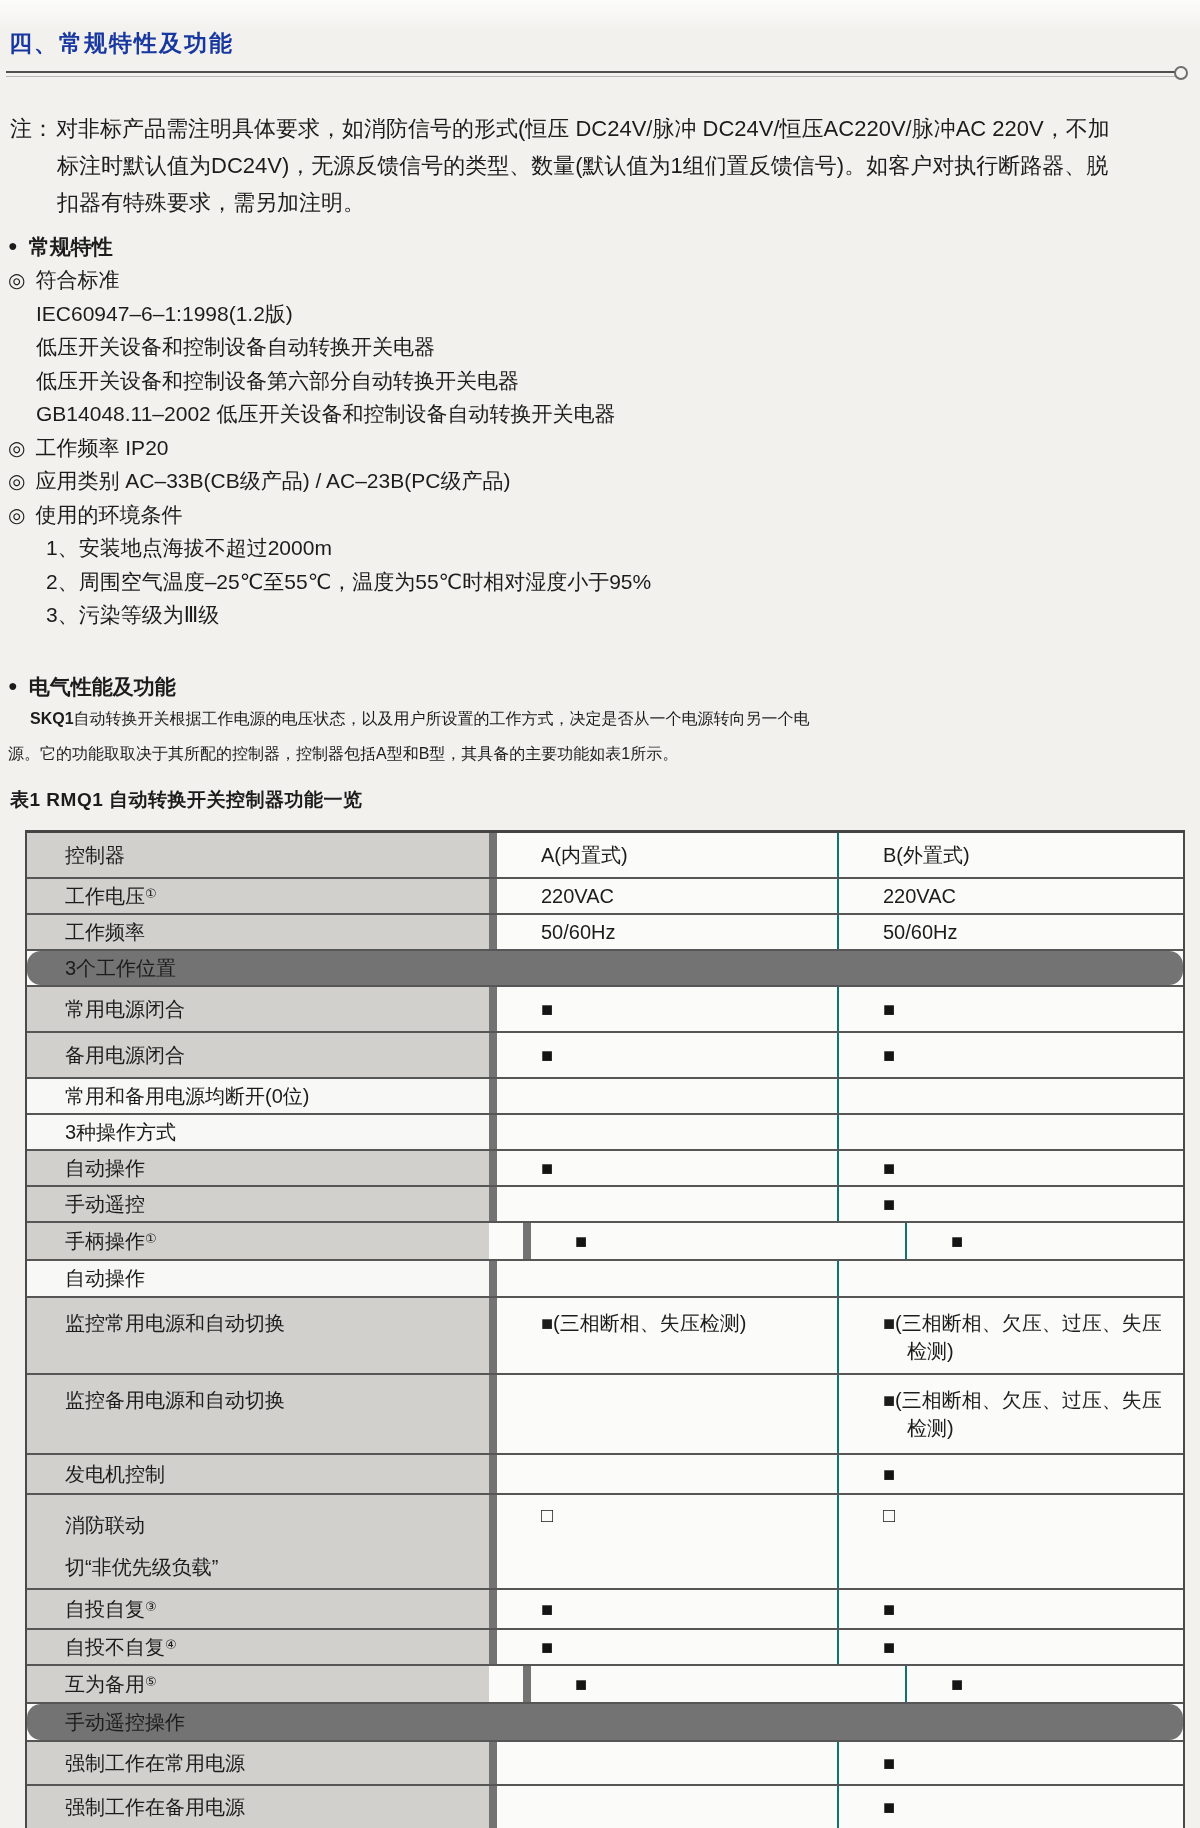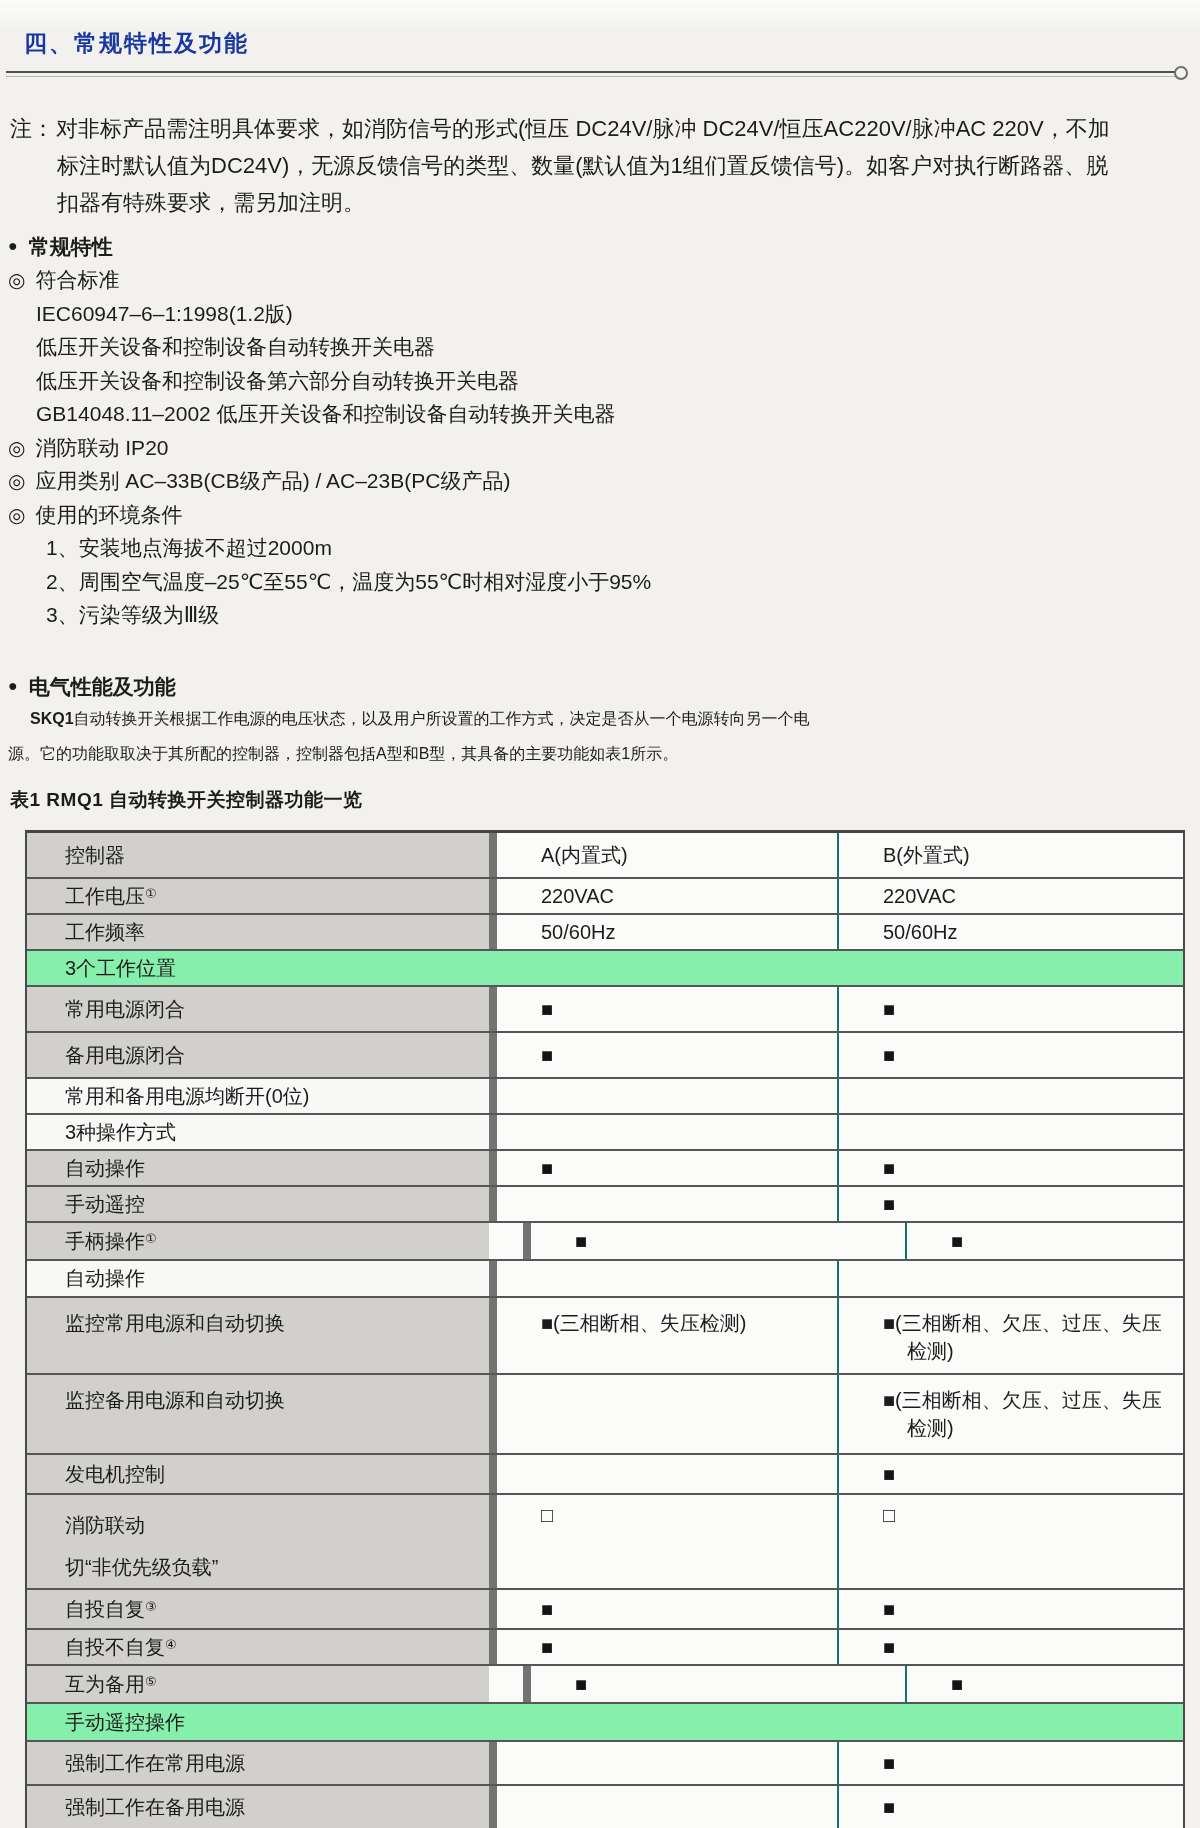--- a/index.html
+++ b/index.html
@@ -6,21 +6,21 @@
   body{
     width:1200px;height:1828px;
     background:#f2f1ee;
     font-family:"Liberation Sans","DejaVu Sans",sans-serif;
     color:#1c1c1c;
     position:relative;overflow:hidden;
   }
   .page{position:absolute;inset:0;background:linear-gradient(180deg,#fcfcfb 0px,#f2f1ee 30px);}
 
   .doc-title{
-    position:absolute;top:28px;left:24px;
+    position:absolute;top:28px;left:9px;
     font-size:23px;font-weight:bold;color:#1838a0;letter-spacing:2px;
   }
   .rule{
     position:absolute;top:71px;left:6px;right:18px;height:3px;
     border-top:2px solid #4f4f4f;border-bottom:1px solid #b8b8b5;
   }
   .rule-dot{
     position:absolute;right:-6px;top:-7px;width:10px;height:10px;
     border:2px solid #6e6e6e;border-radius:50%;background:#f4f3f0;display:block;
   }
@@ -53,21 +53,21 @@
     box-sizing:border-box;
   }
   .t-row{display:flex;align-items:stretch;border-bottom:2px solid #565656;}
   .t-row:last-child{border-bottom:none;}
   .c{display:flex;align-items:center;box-sizing:border-box;font-size:20px;}
   .c1{width:462px;padding-left:38px;padding-right:10px;}
   .c2{width:348px;border-left:8px solid #737373;padding-left:44px;padding-right:10px;}
   .c3{flex:1;border-left:2px solid #0f766e;padding-left:44px;padding-right:10px;}
   .gray .c1{background:#d1d0cd;}
   .wht  .c1{background:#f8f8f6;}
-  .span-row .c1{width:100%;background:#86efac;}
+  .span-row .c1{width:100%;background:#737373;border-radius:14px;}
   sup{font-size:13px;line-height:0;position:relative;top:-2px;}
 
   .rh44{min-height:44px;} .rh34{min-height:34px;} .rh36{min-height:36px;gap:34px;}
   .rh35{min-height:35px;} .rh38{min-height:38px;} .rh42{min-height:42px;}
   .rh75{min-height:75px;} .rh78{min-height:78px;} .rh82{min-height:82px;}
 
   .tall .c{align-items:flex-start;padding-top:11px;line-height:28px;}
   .tall2 .c{align-items:flex-start;padding-top:9px;}
   .tall2 .c1{line-height:42px;}
   .pre{white-space:pre-line;}
@@ -99,21 +99,21 @@
     <div class="sp-line">
         <span class="mk">◎</span>
         <span>符合标准</span>
       </div>
     <div class="sp-line ind1">IEC60947–6–1:1998(1.2版)</div>
     <div class="sp-line ind1">低压开关设备和控制设备自动转换开关电器</div>
     <div class="sp-line ind1">低压开关设备和控制设备第六部分自动转换开关电器</div>
     <div class="sp-line ind1">GB14048.11–2002  低压开关设备和控制设备自动转换开关电器</div>
     <div class="sp-line">
         <span class="mk">◎</span>
-        <span>消防联动  IP20</span>
+        <span>工作频率  IP20</span>
       </div>
     <div class="sp-line">
         <span class="mk">◎</span>
         <span>应用类别  AC–33B(CB级产品) / AC–23B(PC级产品)</span>
       </div>
     <div class="sp-line">
         <span class="mk">◎</span>
         <span>使用的环境条件</span>
       </div>
     <div class="sp-line ind2">1、安装地点海拔不超过2000m</div>

